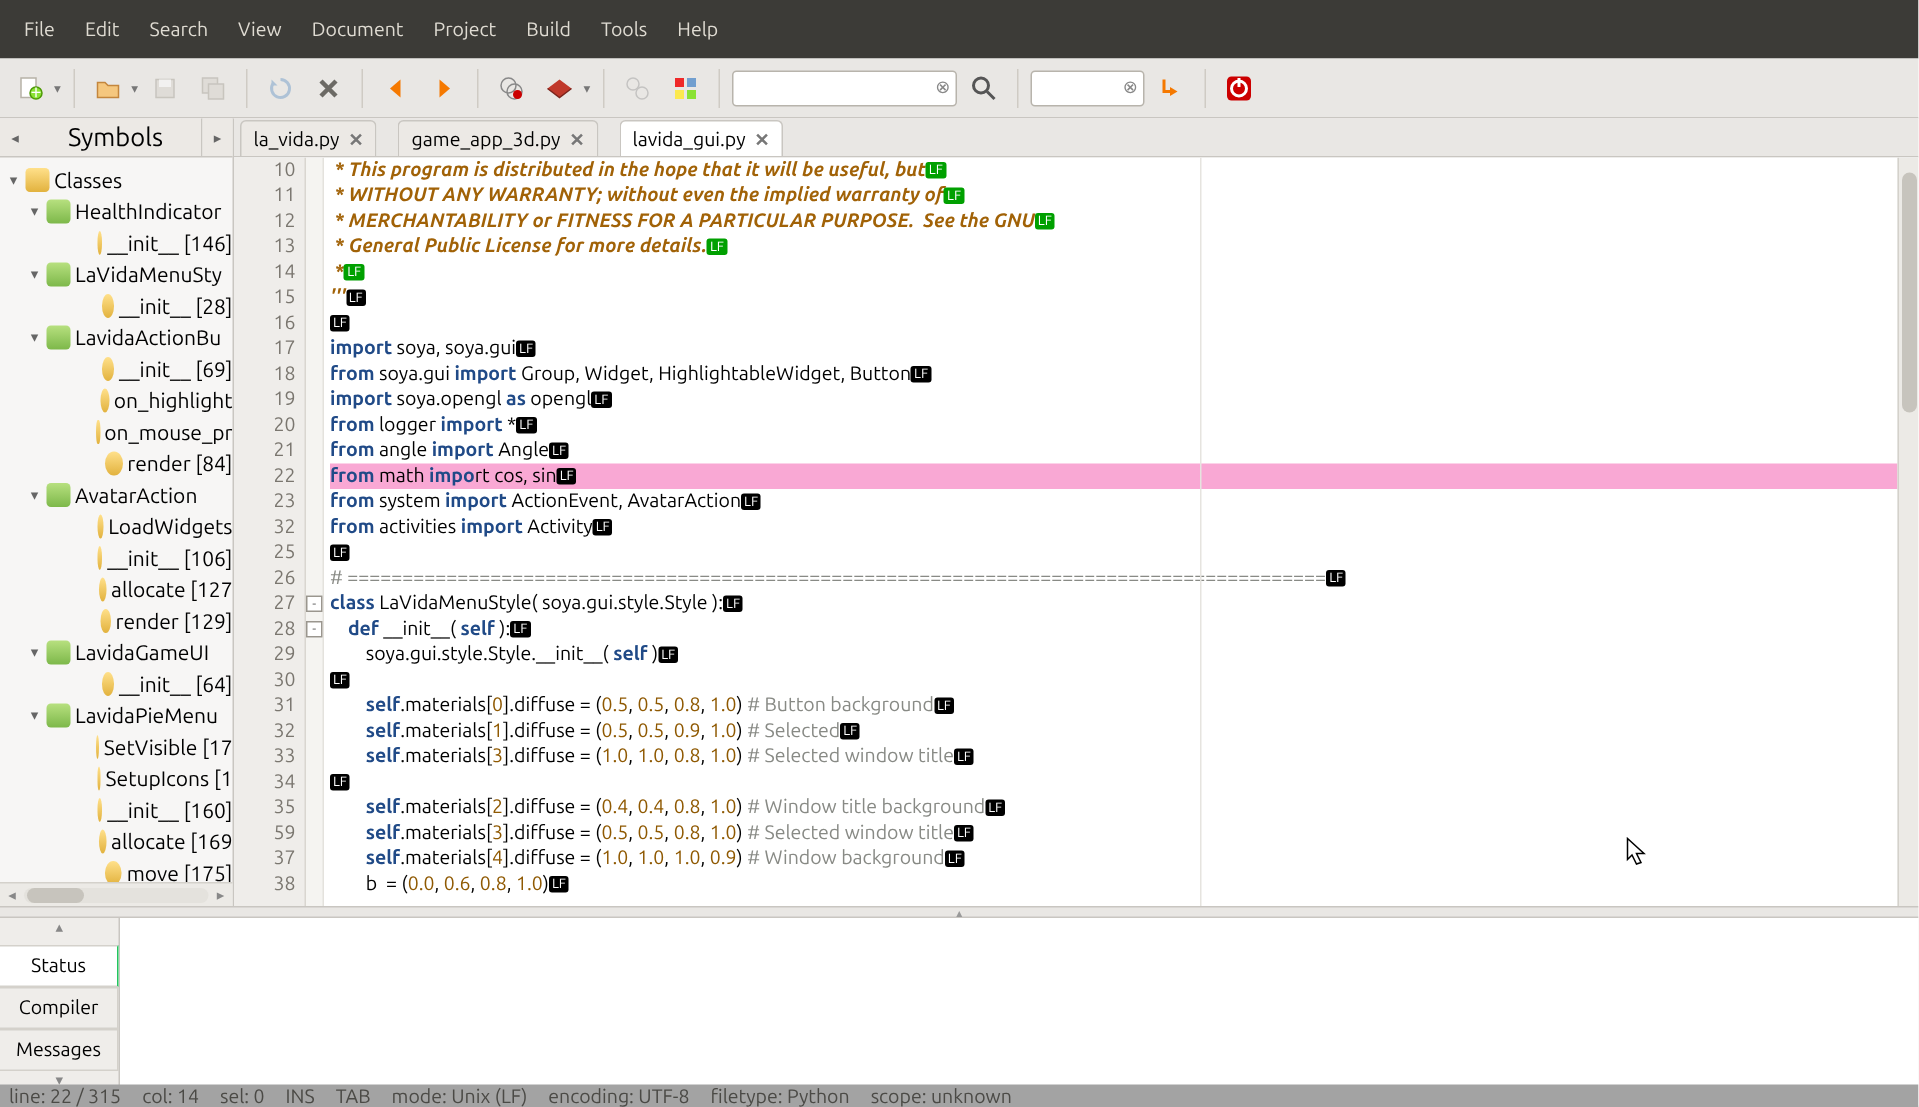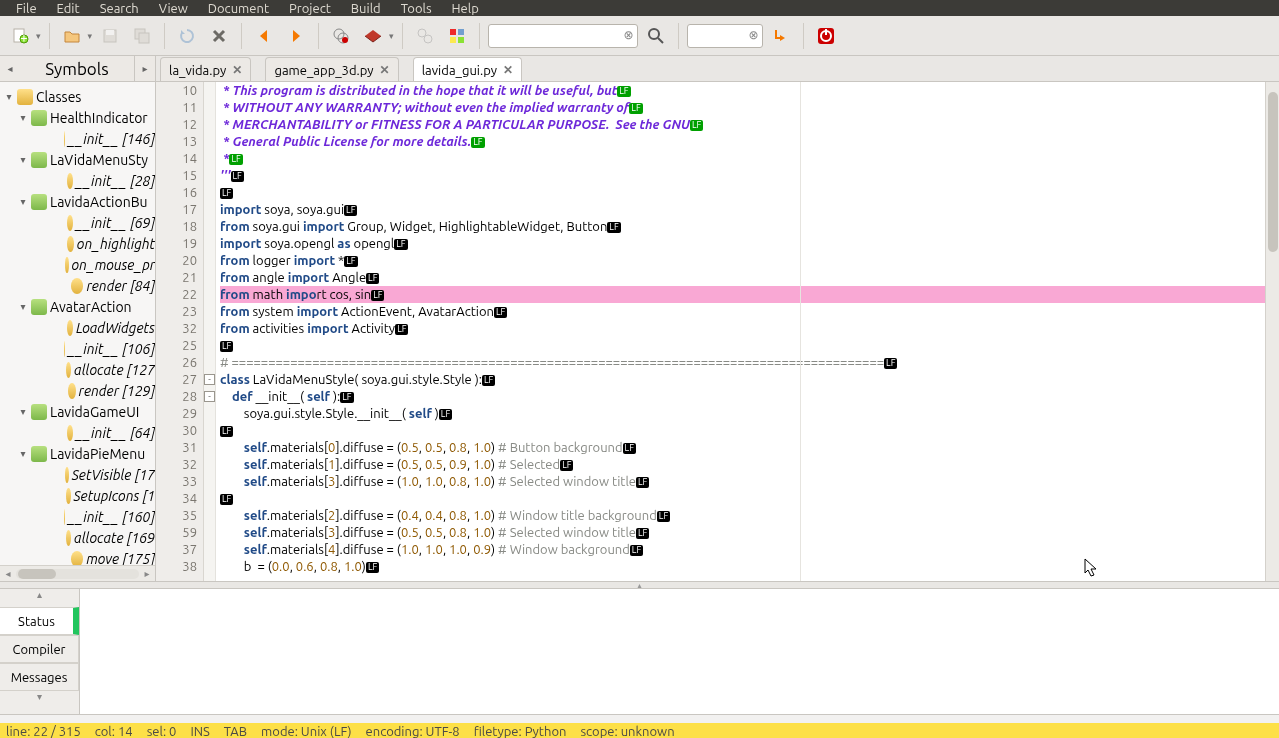--- a/index.html
+++ b/index.html
@@ -1,19 +1,19 @@
 <!DOCTYPE html>
 <html><head>
 <meta charset="utf-8">
 <style>
 * { margin:0; padding:0; box-sizing:border-box; font-family:"Ubuntu",Arial,sans-serif; font-size:13px; }
 body { background:#f2f1f0; width:1279px; height:738px; overflow:hidden; position:relative; }
 
 
-.menubar { background:#3c3b37; height:16px; display:flex; align-items:center; padding:0 6px; }
+.menubar { background:#3c3b37; height:39px; display:flex; align-items:center; padding:0 6px; }
 .menubar .mi { color:#dfdbd2; padding:3px 10px; cursor:pointer; }
 
 
 .toolbar { height:40px; background:#e9e7e4; border-bottom:1px solid #c9c6c1; display:flex; align-items:center; padding:0 6px; gap:4px; }
 .tbtn { width:28px; height:28px; display:flex; align-items:center; justify-content:center; border-radius:3px; cursor:pointer; position:relative; }
 .tbtn.dis { opacity:.45; }
 .tb-sep { width:1px; height:26px; background:#cfcbc4; margin:0 4px; }
 .tb-input { height:24px; width:150px; border:1px solid #b8b4ac; background:#fff; padding:0 20px 0 4px; font-size:12px; border-radius:3px; }
 .clearbox { position:relative; }
 .clearbox .clr { position:absolute; right:4px; top:4px; font-size:12px; color:#888; cursor:pointer; }
@@ -21,21 +21,21 @@
 
 
 .main { display:flex; height:calc(100% - 64px - 134px - 15px); }
 .sidebar { width:156px; background:#f7f6f5; border-right:1px solid #c9c6c1; display:flex; flex-direction:column; }
 .tabhead { height:26px; display:flex; border-bottom:1px solid #c9c6c1; }
 .tabhead .tb { flex:1; display:flex; align-items:center; justify-content:center; background:#ece9e5; border-right:1px solid #c9c6c1; font-size:17px; }
 .tabhead .col { width:20px; display:flex; align-items:center; justify-content:center; background:#ece9e5; font-size:10px; color:#666; }
 .tree { flex:1; overflow:hidden; padding:4px 0; }
 .tree .row { display:flex; align-items:center; height:21px; padding-left:4px; white-space:nowrap; overflow:hidden; cursor:pointer; }
 .tree .row.l1 { padding-left:18px; }
-.tree .row.l2 { padding-left:60px;font-style:italic; }
+.tree .row.l2 { padding-left:60px; }
 .tw { width:10px; font-size:10px; color:#666; text-align:center; }
 .ic { width:16px; height:16px; margin:0 3px; }
 .ic.cls { background:linear-gradient(#ffe08a,#e2b23e); border-radius:3px; }
 .ic.sec { background:linear-gradient(#b7e07f,#7db84a); border-radius:3px; }
 .ic.fn  { background:linear-gradient(#ffe08a,#e2b23e); border-radius:50%; }
 .tree .lab { font-size:14px; }
 .hsb { height:16px; background:#eceae6; border-top:1px solid #d4d1cb; display:flex; align-items:center; }
 .hsb .ar { width:16px; text-align:center; color:#888; font-size:10px; }
 .hsb .track { flex:1; height:10px; background:#e4e2dd; border-radius:5px; position:relative; }
 .hsb .thumb { position:absolute; left:2px; top:0; height:10px; width:38px; background:#c7c4bd; border-radius:5px; }
@@ -48,39 +48,39 @@
 .ftab .x { margin-left:6px; color:#777; font-weight:bold; font-size:12px; }
 .editor { flex:1; display:flex; background:#fff; font-family:"DejaVu Sans Mono",monospace; font-size:13px; line-height:17px; overflow:hidden; position:relative; }
 .gutter { width:48px; background:#efedea; color:#7a766f; text-align:right; padding:0 6px; border-right:1px solid #d9d6d0; }
 .fold  { width:12px; background:#f5f4f1; border-right:1px solid #e4e2dd; position:relative; }
 .fold .fl { position:absolute; left:0; width:11px; height:11px; border:1px solid #9a968e; background:#fff; font-size:9px; line-height:9px; text-align:center; color:#666; }
 .code { flex:1; padding-left:4px; white-space:pre; position:relative; }
 .code .margin { position:absolute; top:0; bottom:0; left:584px; width:1px; background:#e6e4df; }
 .ln { height:17px; }
 .hl { background:#f9a8d4; }
 .kw  { color:#204a87; font-weight:bold; }
-.cm1 { color:#6d28d9; font-weight:bold; font-style:italic;margin-top:48px; }
+.cm1 { color:#a16207; font-weight:bold; font-style:italic;margin-top:48px; }
 .cm2 { color:#888a85; }
 .num { color:#8f5902; }
 .lf  { display:inline-block; background:#000; color:#fff; font-size:9px; padding:0 2px; border-radius:2px; line-height:11px; vertical-align:1px; }
 .lfg { display:inline-block; background:#00a000; color:#fff; font-size:9px; padding:0 2px; border-radius:2px; line-height:11px; vertical-align:1px; }
 .vsb { width:14px; background:#eceae6; border-left:1px solid #d4d1cb; position:relative; }
 .vsb .vth { position:absolute; left:2px; top:10px; width:10px; height:160px; background:#c7c4bd; border-radius:5px; }
 
 
 .split { height:8px; background:#e9e7e4; border-top:1px solid #c9c6c1; border-bottom:1px solid #c9c6c1; display:flex; align-items:center; justify-content:center; font-size:8px; color:#999; }
 .msgpanel { height:126px; display:flex; background:#fff; border-bottom:1px solid #c9c6c1; }
 .msglabels { width:80px; background:#efedea; border-right:1px solid #c9c6c1; display:flex; flex-direction:column; }
 .msglabels .col { height:18px; text-align:center; font-size:10px; color:#888; }
 .msglabels .l { height:28px; display:flex; align-items:center; justify-content:center; border:1px solid #d4d1cb; border-left:none; font-size:13px; cursor:pointer; }
-.msglabels .l.active { background:#fff; border-right:6px solid #22c55e; }
+.msglabels .l.active { background:#fff; border-right:1px solid #22c55e; }
 .msgbody { flex:1; }
 
 
-.status { position:absolute; left:0; right:0; bottom:0; height:15px; background:#fde047; display:flex; align-items:center; padding:0 6px; gap:14px; font-size:12px; color:#4b4a46; overflow:hidden; }
+.status { position:absolute; left:0; right:0; bottom:0; height:15px; background:#a3a3a3; display:flex; align-items:center; padding:0 6px; gap:14px; font-size:12px; color:#4b4a46; overflow:hidden; }
 
 
 svg { display:block; }
 
 
 .cursor-img { position:absolute; left:1084px; top:558px; width:14px; height:20px; }
 </style>
 </head>
 <body>
 

